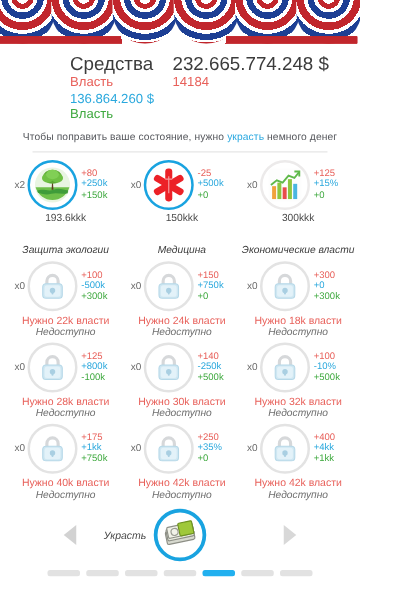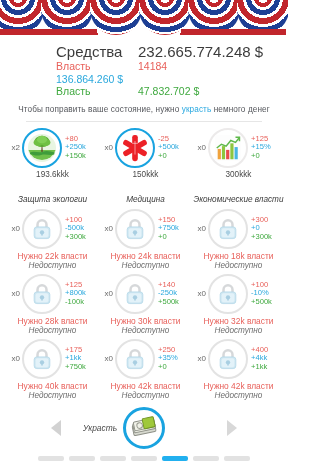--- a/index.html
+++ b/index.html
@@ -164,21 +164,20 @@
     </div>
     <div class="stat-row stat-sub">
       <span class="label c-red">Власть</span>
       <span class="c-red">14184</span>
     </div>
     <div class="stat-row stat-sub">
       <span class="c-blue">136.864.260 $</span>
     </div>
     <div class="stat-row stat-sub">
       <span class="label c-green">Власть</span>
-      <span class="c-green">47.832.702 $</span>
     </div>
   </div>
 
   <div class="hint">
     <span>Чтобы поправить ваше состояние, нужно </span><span class="hl">украсть</span><span> немного денег</span>
   </div>
 
   <div class="divider"></div>
 
   <div class="grid" id="grid">

